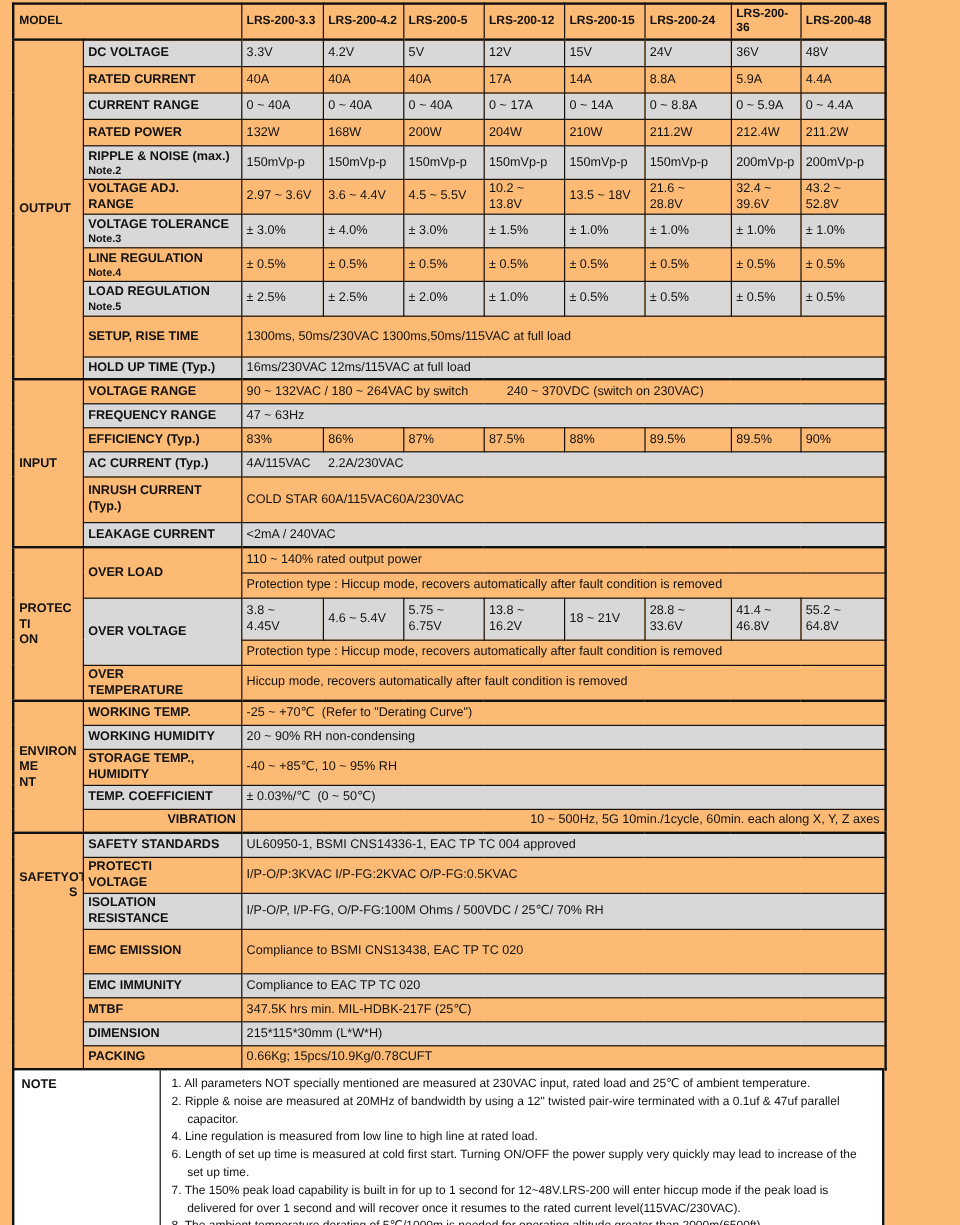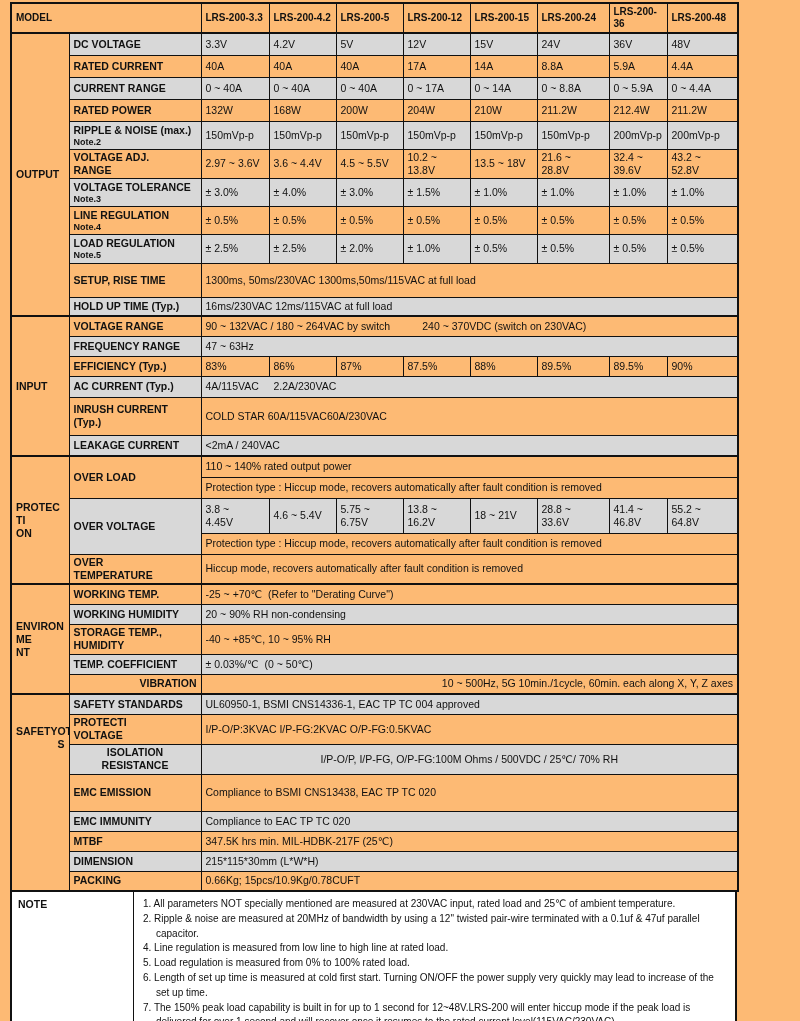--- a/index.html
+++ b/index.html
@@ -264,21 +264,21 @@
             <td class="sec sec-safety-others" rowspan="8"><div class="dual"><div>SAFETY</div><div>OTHER
 S</div></div></td>
             <td class="lbl shade"><div class="lab">SAFETY STANDARDS</div></td>
             <td class="val full shade" colspan="8">UL60950-1, BSMI CNS14336-1, EAC TP TC 004 approved</td>
           </tr>
           <tr style="height: 30px;">
             <td class="lbl"><div class="lab">PROTECTI
 VOLTAGE</div></td>
             <td class="val full" colspan="8">I/P-O/P:3KVAC I/P-FG:2KVAC O/P-FG:0.5KVAC</td>
           </tr>
-          <tr style="height: 30px; text-align: center;">
+          <tr style="height: 30px;">
             <td class="lbl shade"><div class="lab">ISOLATION
 RESISTANCE</div></td>
             <td class="val full shade" colspan="8">I/P-O/P, I/P-FG, O/P-FG:100M Ohms / 500VDC / 25℃/ 70% RH</td>
           </tr>
           <tr style="height: 37px;">
             <td class="lbl"><div class="lab">EMC EMISSION</div></td>
             <td class="val full" colspan="8">Compliance to BSMI CNS13438, EAC TP TC 020</td>
           </tr>
           <tr style="height: 20px;">
             <td class="lbl shade"><div class="lab">EMC IMMUNITY</div></td>
@@ -297,20 +297,19 @@
             <td class="val full" colspan="8">0.66Kg; 15pcs/10.9Kg/0.78CUFT</td>
           </tr>
         </tbody>
     </table>
     <div class="note-box">
       <div class="note-label">NOTE</div>
       <div class="note-content" id="note-lines">
           <div class="note-line">1. All parameters NOT specially mentioned are measured at 230VAC input, rated load and 25℃ of ambient temperature.</div>
           <div class="note-line">2. Ripple &amp; noise are measured at 20MHz of bandwidth by using a 12" twisted pair-wire terminated with a 0.1uf &amp; 47uf parallel capacitor.</div>
           <div class="note-line">4. Line regulation is measured from low line to high line at rated load.</div>
-          <div class="note-line">5. Load regulation is measured from 0% to 100% rated load.</div>
           <div class="note-line">6. Length of set up time is measured at cold first start. Turning ON/OFF the power supply very quickly may lead to increase of the set up time.</div>
           <div class="note-line">7. The 150% peak load capability is built in for up to 1 second for 12~48V.LRS-200 will enter hiccup mode if the peak load is delivered for over 1 second and will recover once it resumes to the rated current level(115VAC/230VAC).</div>
           <div class="note-line">8. The ambient temperature derating of 5℃/1000m is needed for operating altitude greater than 2000m(6500ft).</div>
         </div>
     </div>
   </div>
 </div>
 
 </body></html>

